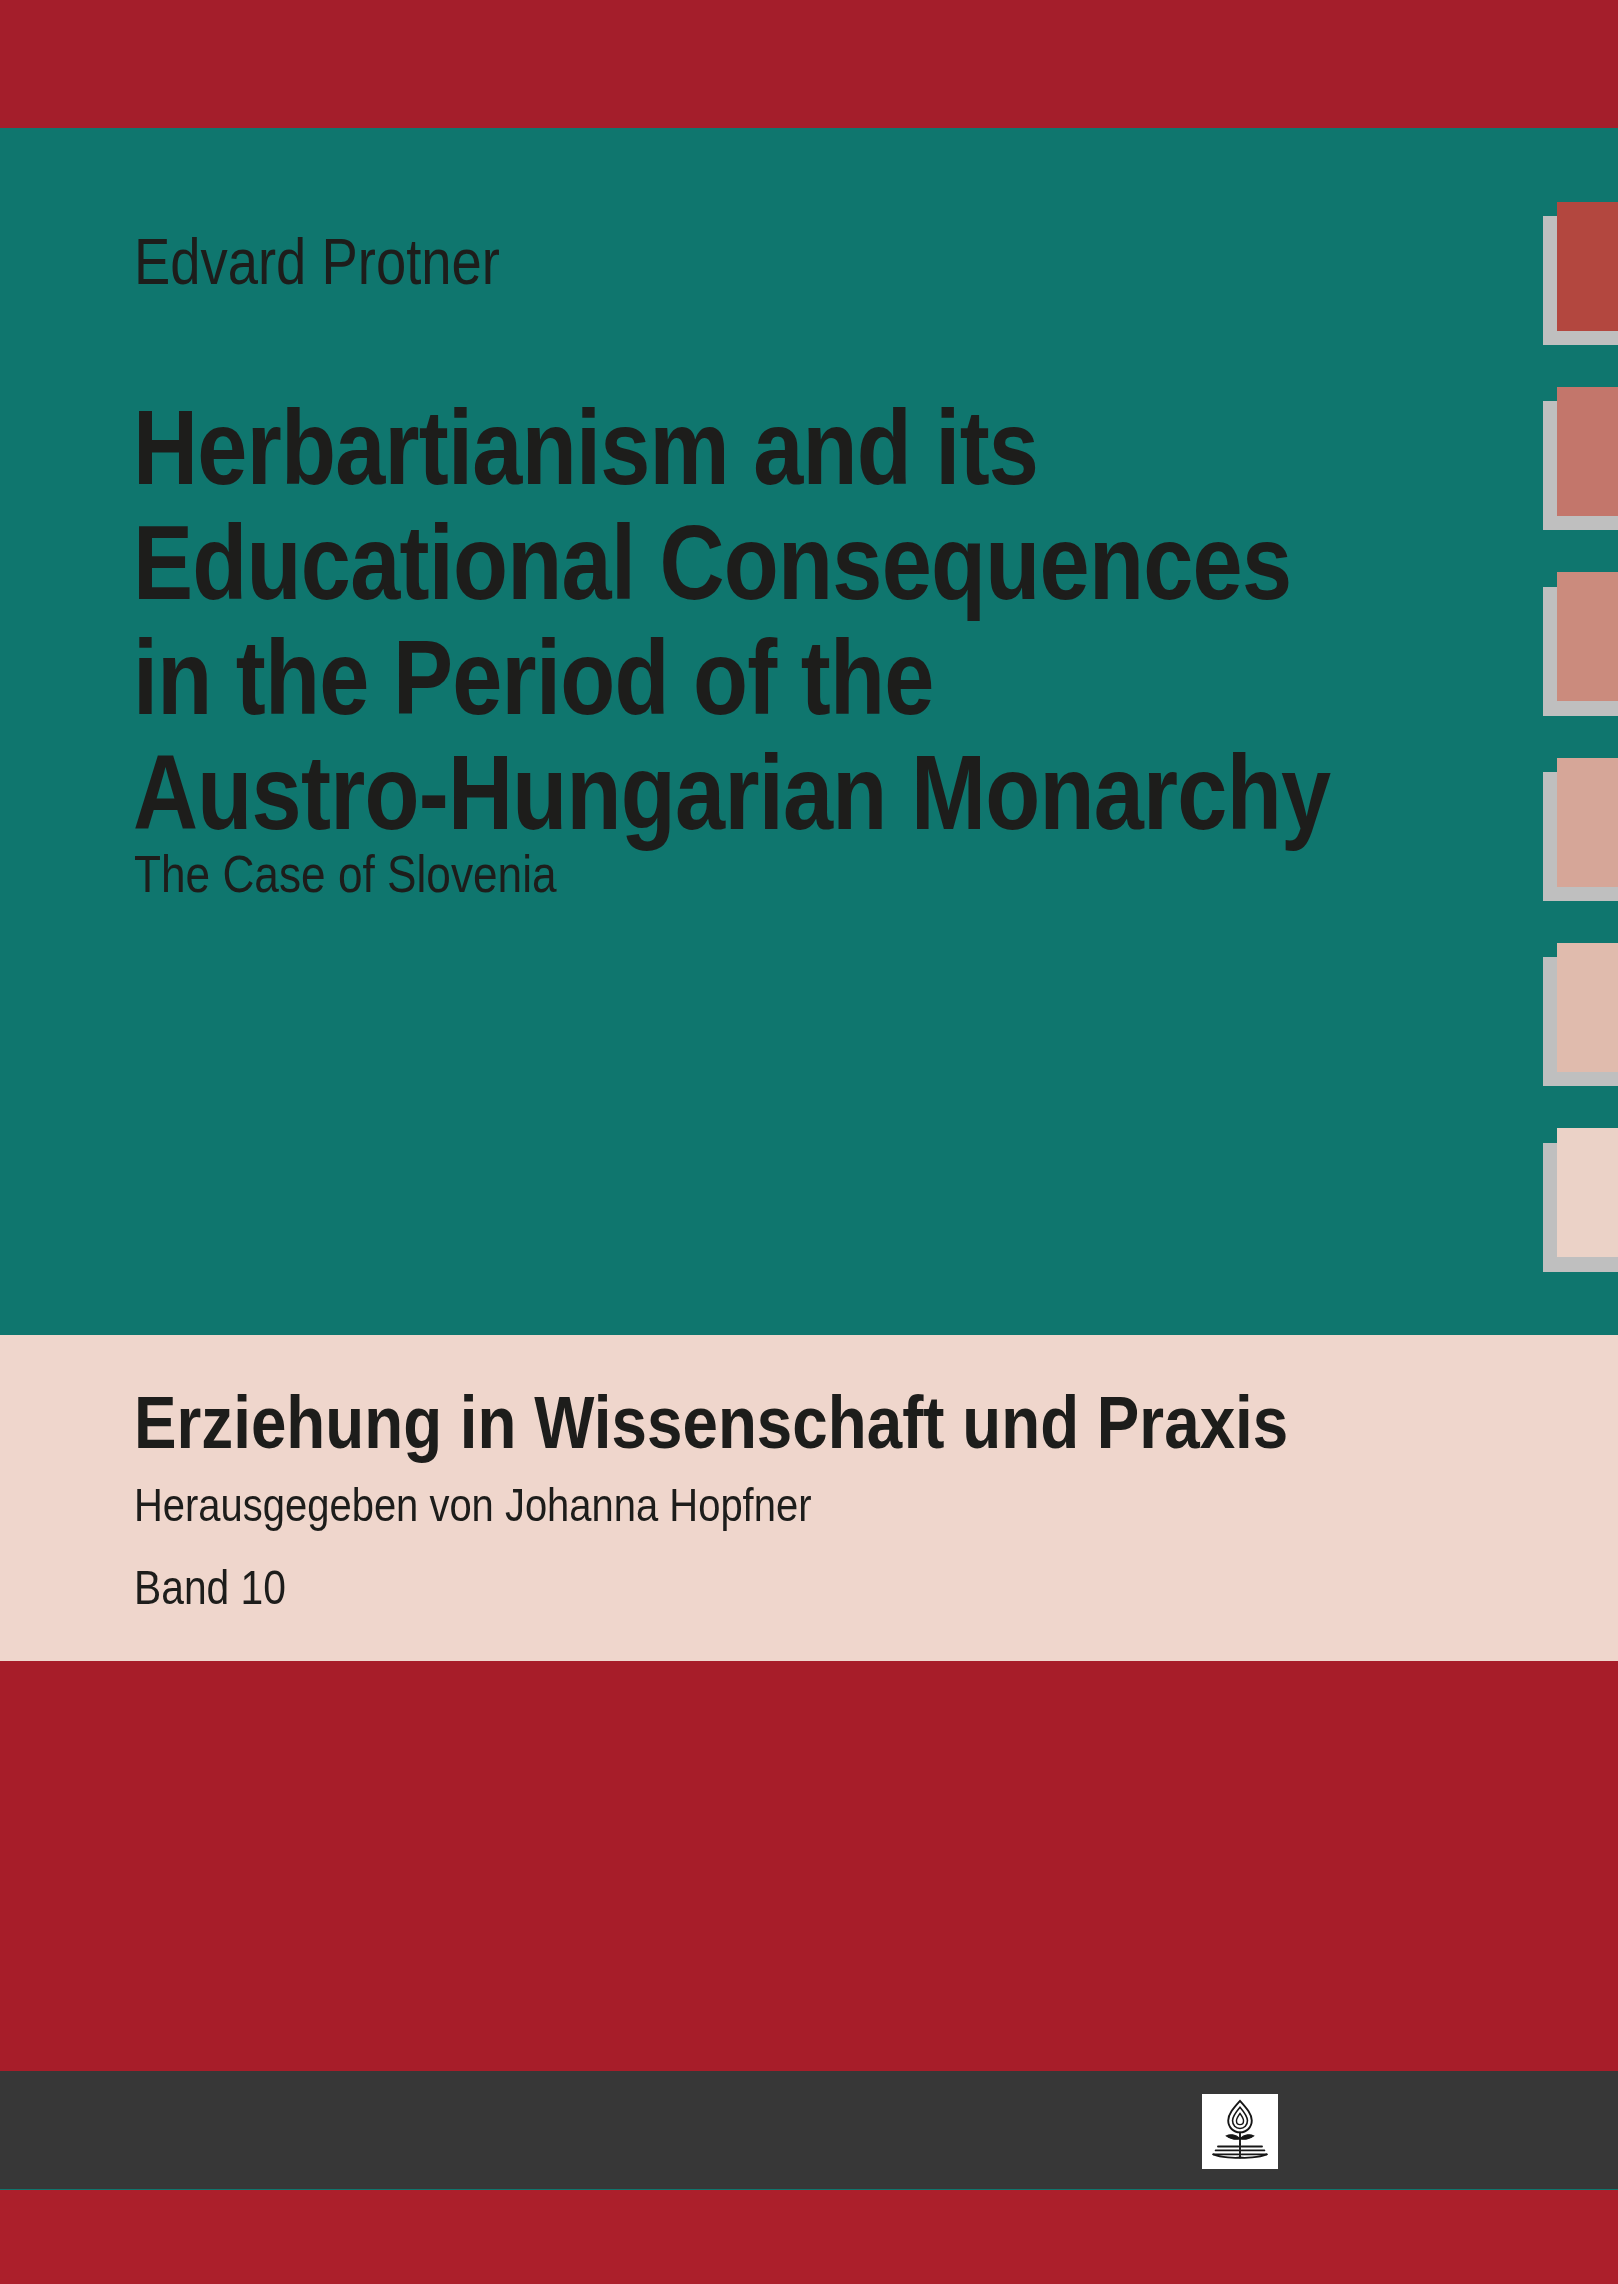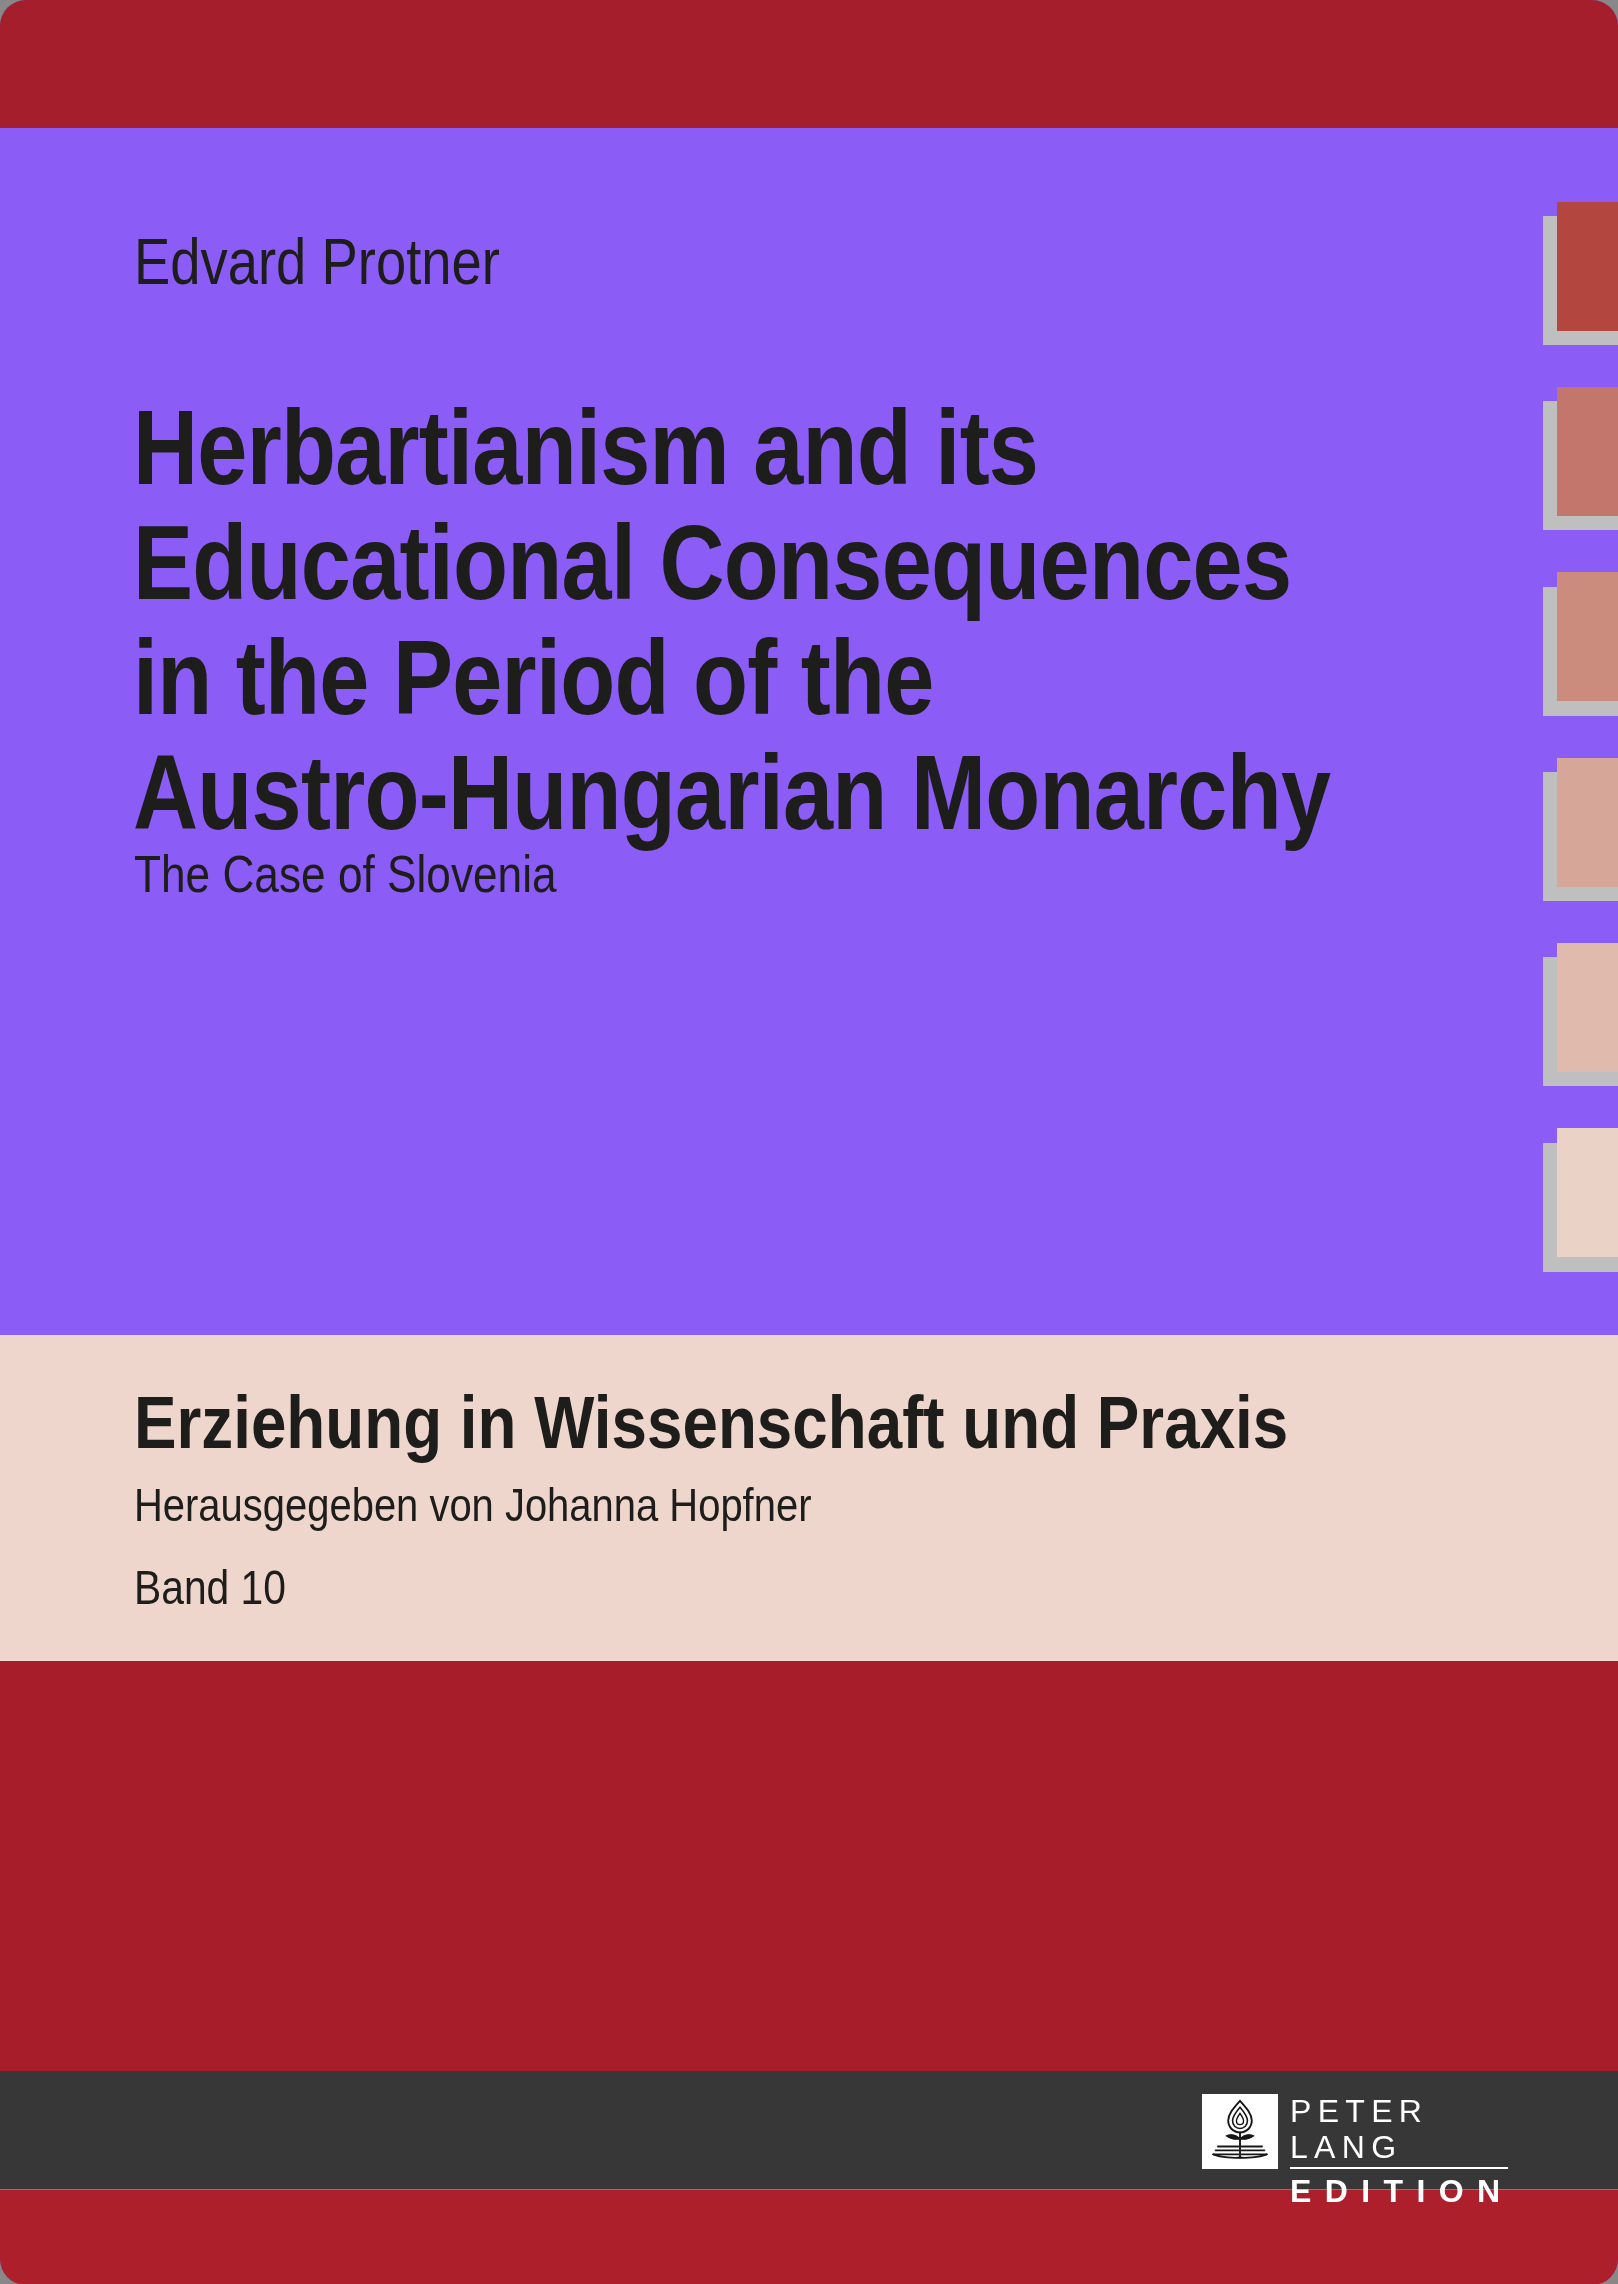--- a/index.html
+++ b/index.html
@@ -1,23 +1,22 @@
 <!DOCTYPE html>
 <html style="font-size:14.3px"><head>
 <meta charset="utf-8">
 <style>
   html,body{margin:0;padding:0;background:#888;}
   .cover{
     position:relative;
     width:1618px;height:2285px;
-    background:#8b5cf6;
+    background:#0f766e;
     overflow:hidden;
     font-family:"Liberation Sans", sans-serif;
     color:#1D1D1B;
-    border-radius:26px;
   }
   .band{position:absolute;left:0;width:100%;}
   .band-top{top:0;height:128px;}
   .band-series{top:1335px;height:326px;}
   .band-red-main{top:1661px;height:410px;}
   .band-footer{top:2071px;height:118px;}
   .band-strip{top:2190px;height:95px;}
 
   .sq{position:absolute;width:129px;height:129px;}
   .cond{transform:scaleX(0.85);transform-origin:0 0;white-space:nowrap;}
@@ -95,20 +94,15 @@
           <path d="M42 53 C48 47.5 55 47 59.5 49.5 C54.5 53.5 47 54.8 42 53 Z" fill="#161616" stroke-width="1.5"></path>
           <path d="M40 63 H14 M44 63 H70"></path>
           <path d="M40 68 H11 M44 68 H73"></path>
           <path d="M40 73 H8  M44 73 H76"></path>
           <path d="M42 60 L42 77"></path>
           <path d="M8 73 C18 77 36 78 42 77 C48 78 66 77 76 73"></path>
         </g>
       </svg>
     </span>
   </div>
-  <div class="logo-text">
-    <div class="logo-name">PETER LANG</div>
-    <div class="logo-rule" style="background: rgb(255, 255, 255);"></div>
-    <div class="logo-edition">EDITION</div>
-  </div>
 
 </div>
 
 
 </body></html>

